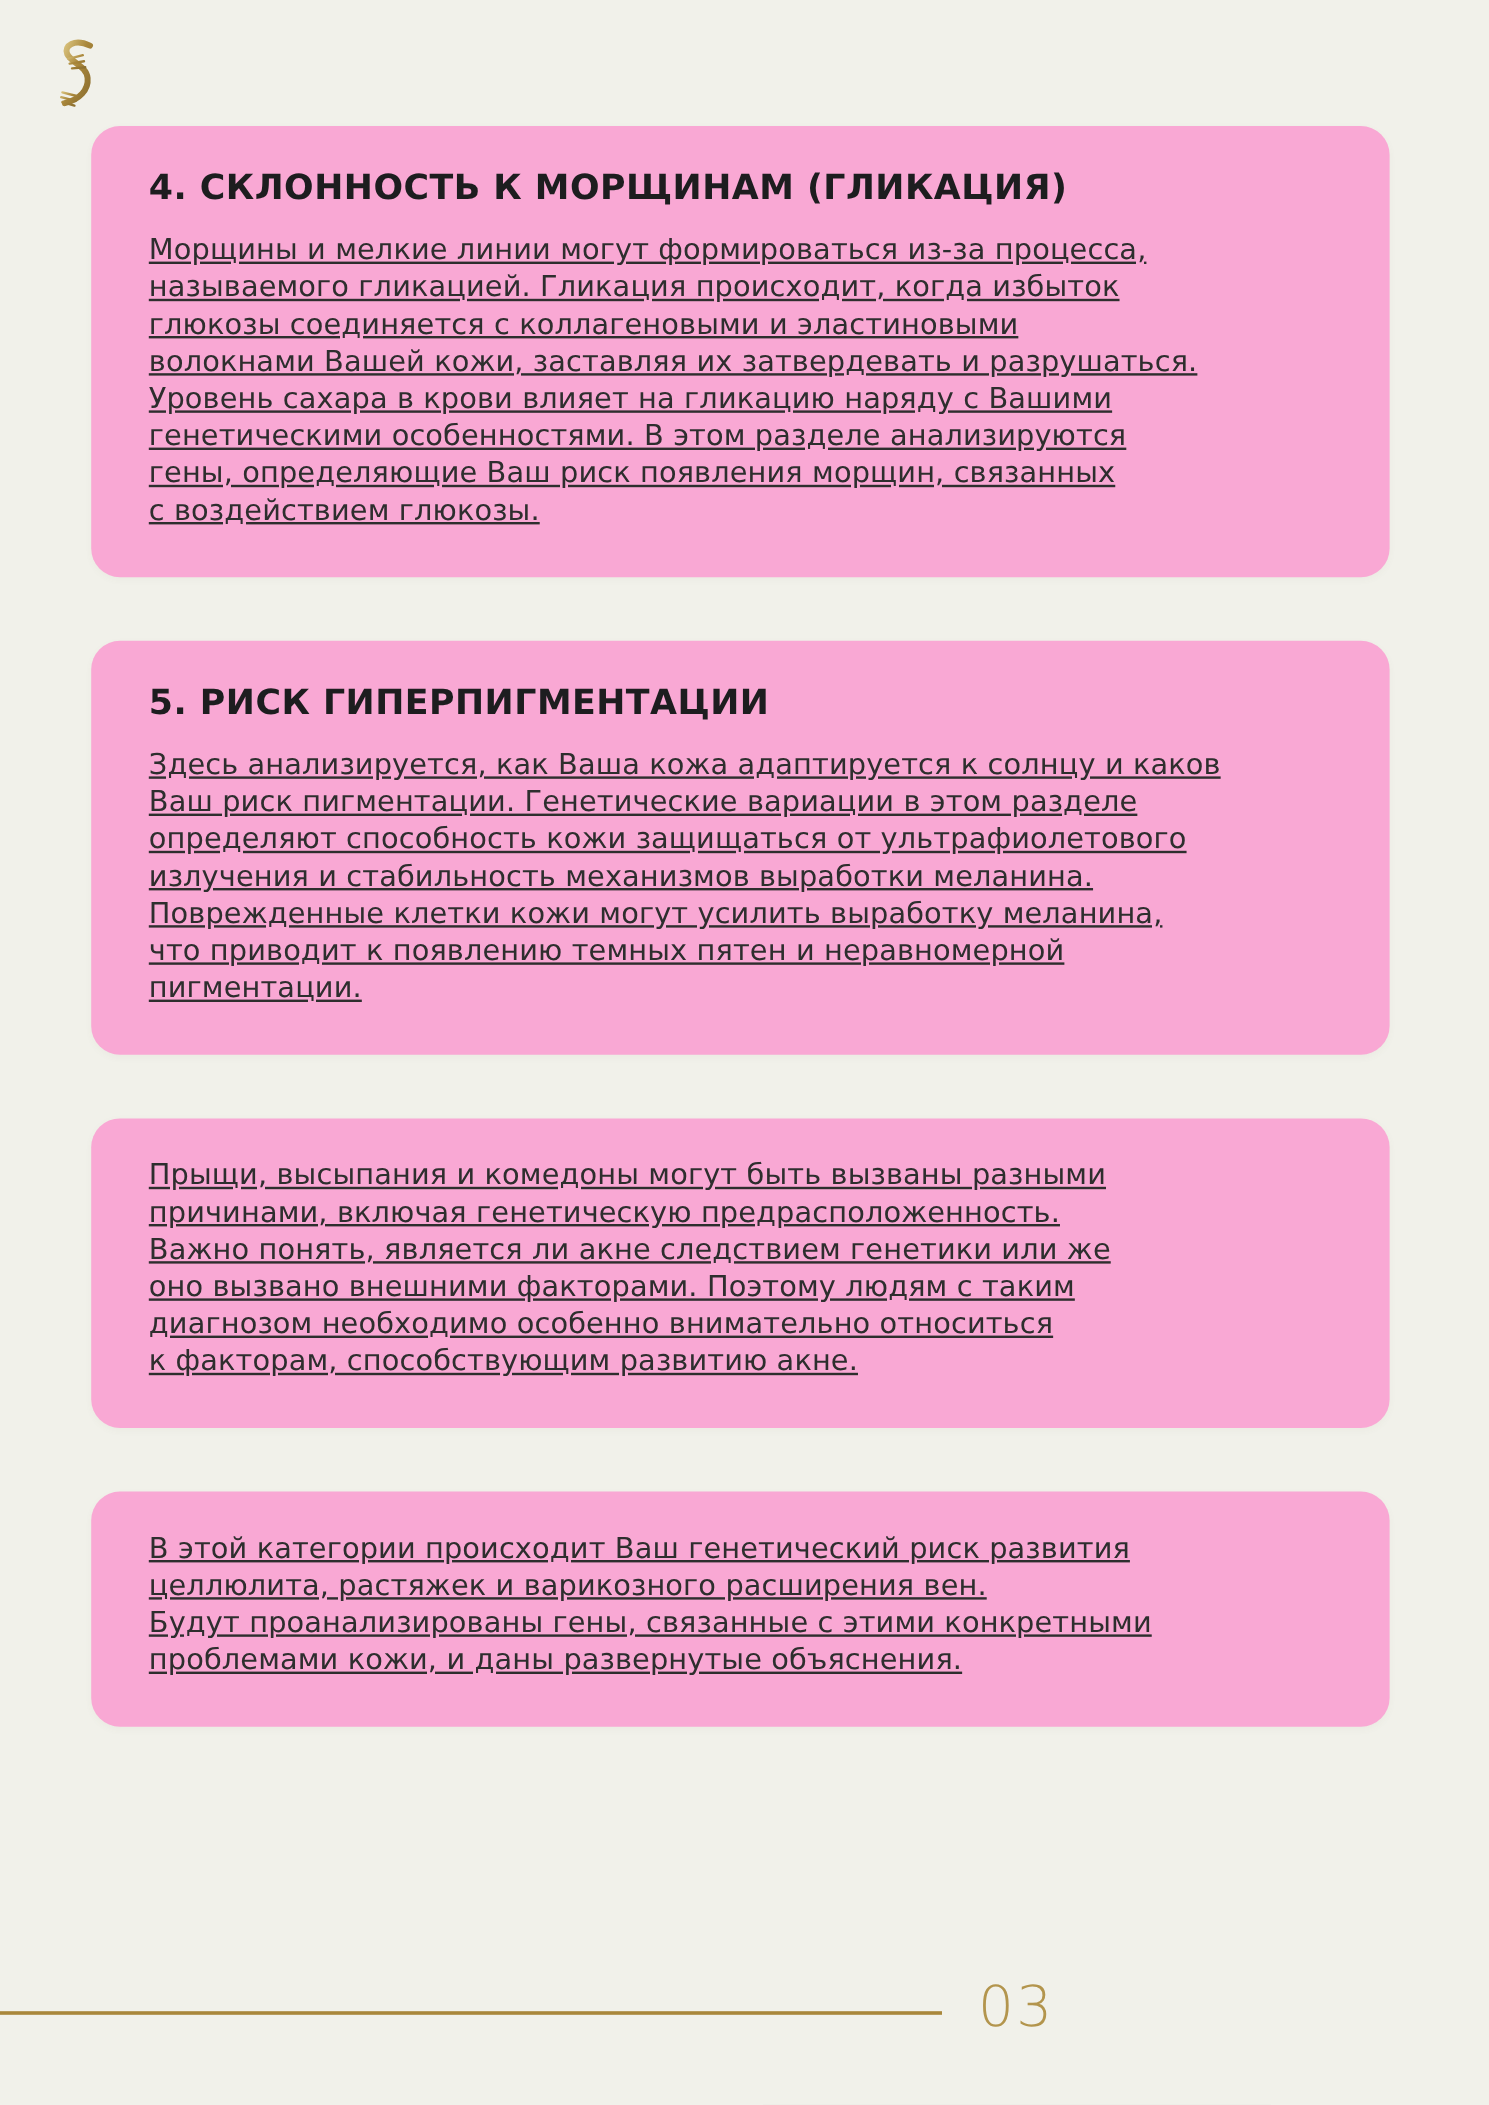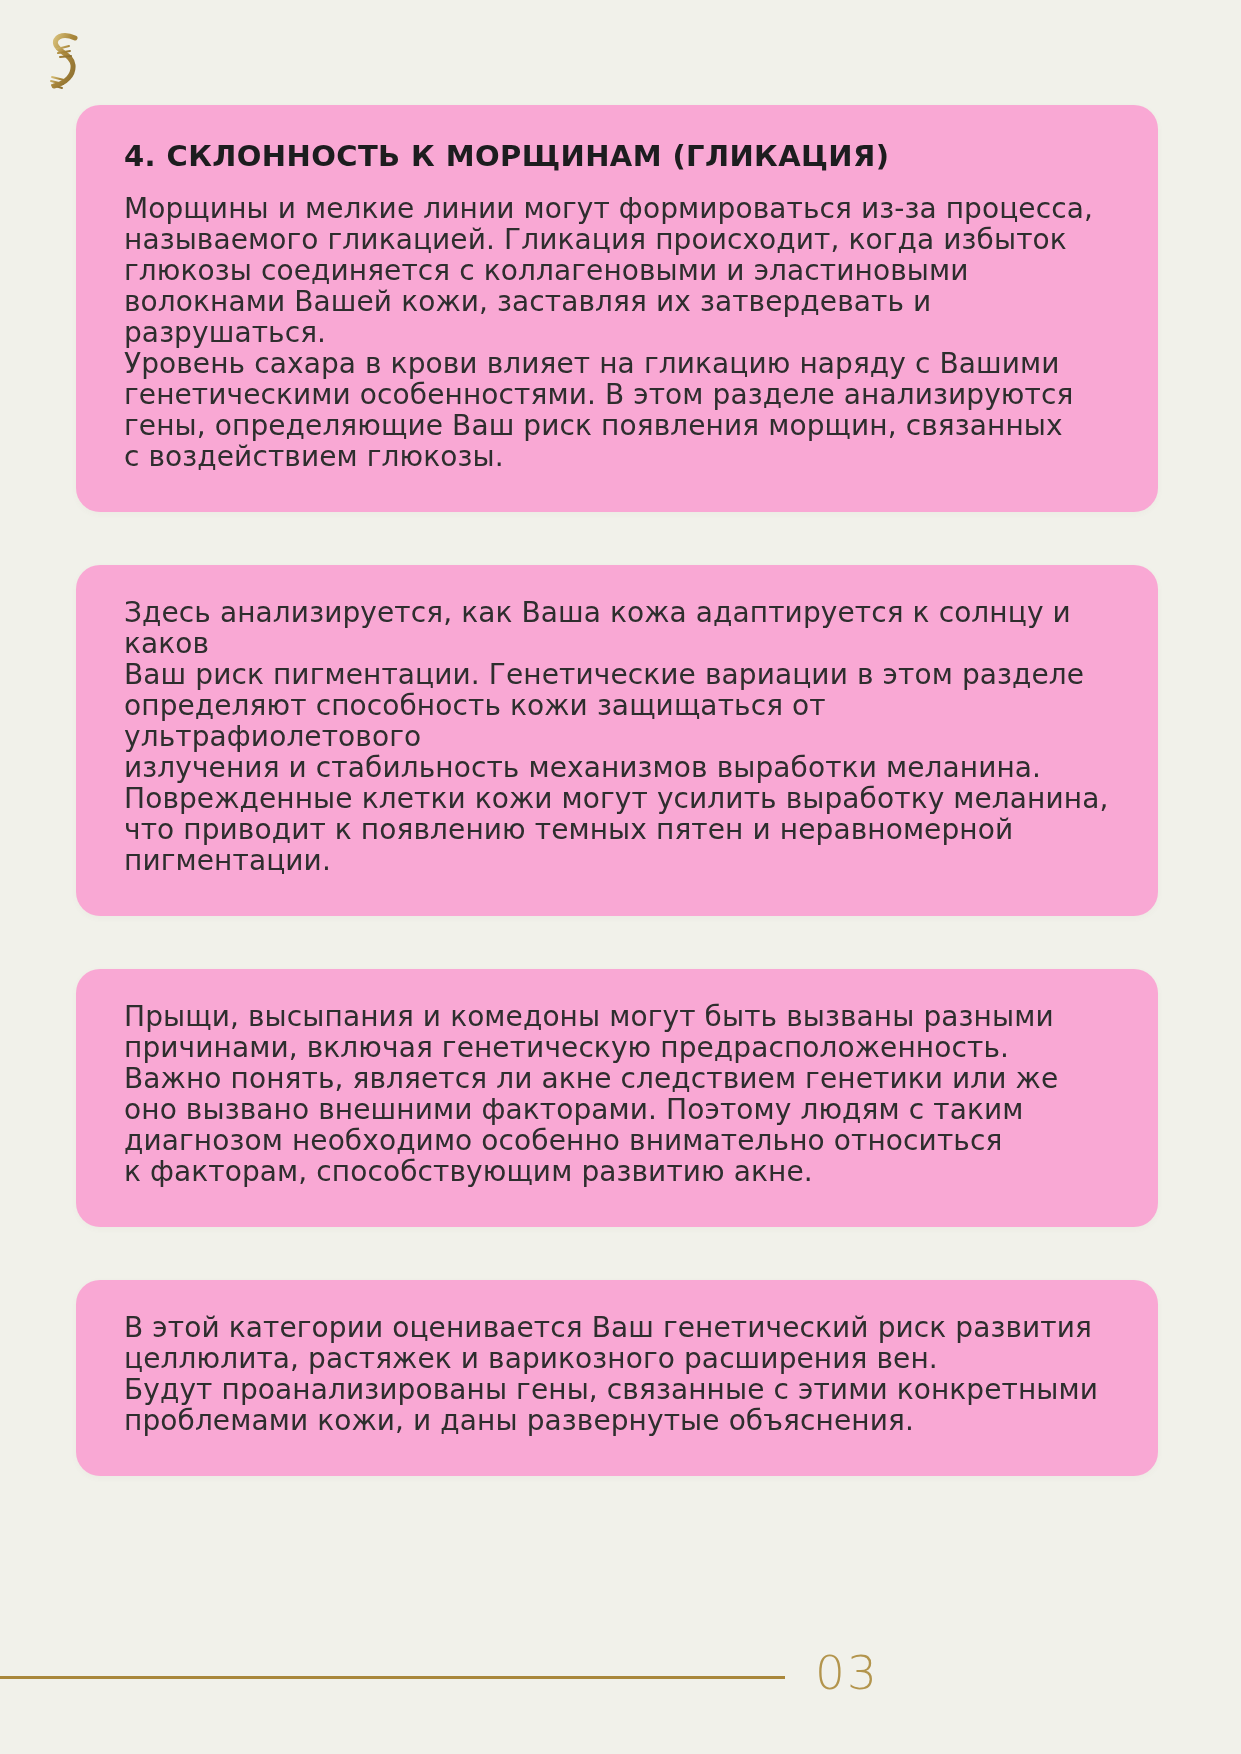--- a/index.html
+++ b/index.html
@@ -44,25 +44,26 @@
     margin: 0 0 18px 0;
     font-size: 29px;
     line-height: 38px;
     font-weight: bold;
     letter-spacing: 0.4px;
     color: #1d1d1f;
     text-transform: uppercase;
   }
   .card p {
     margin: 0;
-    font-size: 28px;
+    font-size: 24px;
     line-height: 31px;
     color: #2e2e2e;
     white-space: pre-line;
     letter-spacing: 0.1px;
+    text-decoration: underline;
   }
   .footer-rule {
     position: absolute;
     top: 1676px;
     left: 0;
     width: 785px;
     height: 3px;
     background: #a9873b;
   }
   .page-number {
@@ -107,40 +108,41 @@
 называемого гликацией. Гликация происходит, когда избыток
 глюкозы соединяется с коллагеновыми и эластиновыми
 волокнами Вашей кожи, заставляя их затвердевать и разрушаться.
 Уровень сахара в крови влияет на гликацию наряду с Вашими
 генетическими особенностями. В этом разделе анализируются
 гены, определяющие Ваш риск появления морщин, связанных
 с воздействием глюкозы.</p>
     </section>
 
     <section class="card">
+      <h2>5. РИСК ГИПЕРПИГМЕНТАЦИИ</h2>
       <p>Здесь анализируется, как Ваша кожа адаптируется к солнцу и каков
 Ваш риск пигментации. Генетические вариации в этом разделе
 определяют способность кожи защищаться от ультрафиолетового
 излучения и стабильность механизмов выработки меланина.
 Поврежденные клетки кожи могут усилить выработку меланина,
 что приводит к появлению темных пятен и неравномерной
 пигментации.</p>
     </section>
 
     <section class="card">
       <p>Прыщи, высыпания и комедоны могут быть вызваны разными
 причинами, включая генетическую предрасположенность.
 Важно понять, является ли акне следствием генетики или же
 оно вызвано внешними факторами. Поэтому людям с таким
 диагнозом необходимо особенно внимательно относиться
 к факторам, способствующим развитию акне.</p>
     </section>
 
     <section class="card">
-      <p>В этой категории оценивается Ваш генетический риск развития
+      <p>В этой категории происходит Ваш генетический риск развития
 целлюлита, растяжек и варикозного расширения вен.
 Будут проанализированы гены, связанные с этими конкретными
 проблемами кожи, и даны развернутые объяснения.</p>
     </section>
 
   </main>
 
   <div class="footer-rule"></div>
   <div class="page-number">03</div>
 

